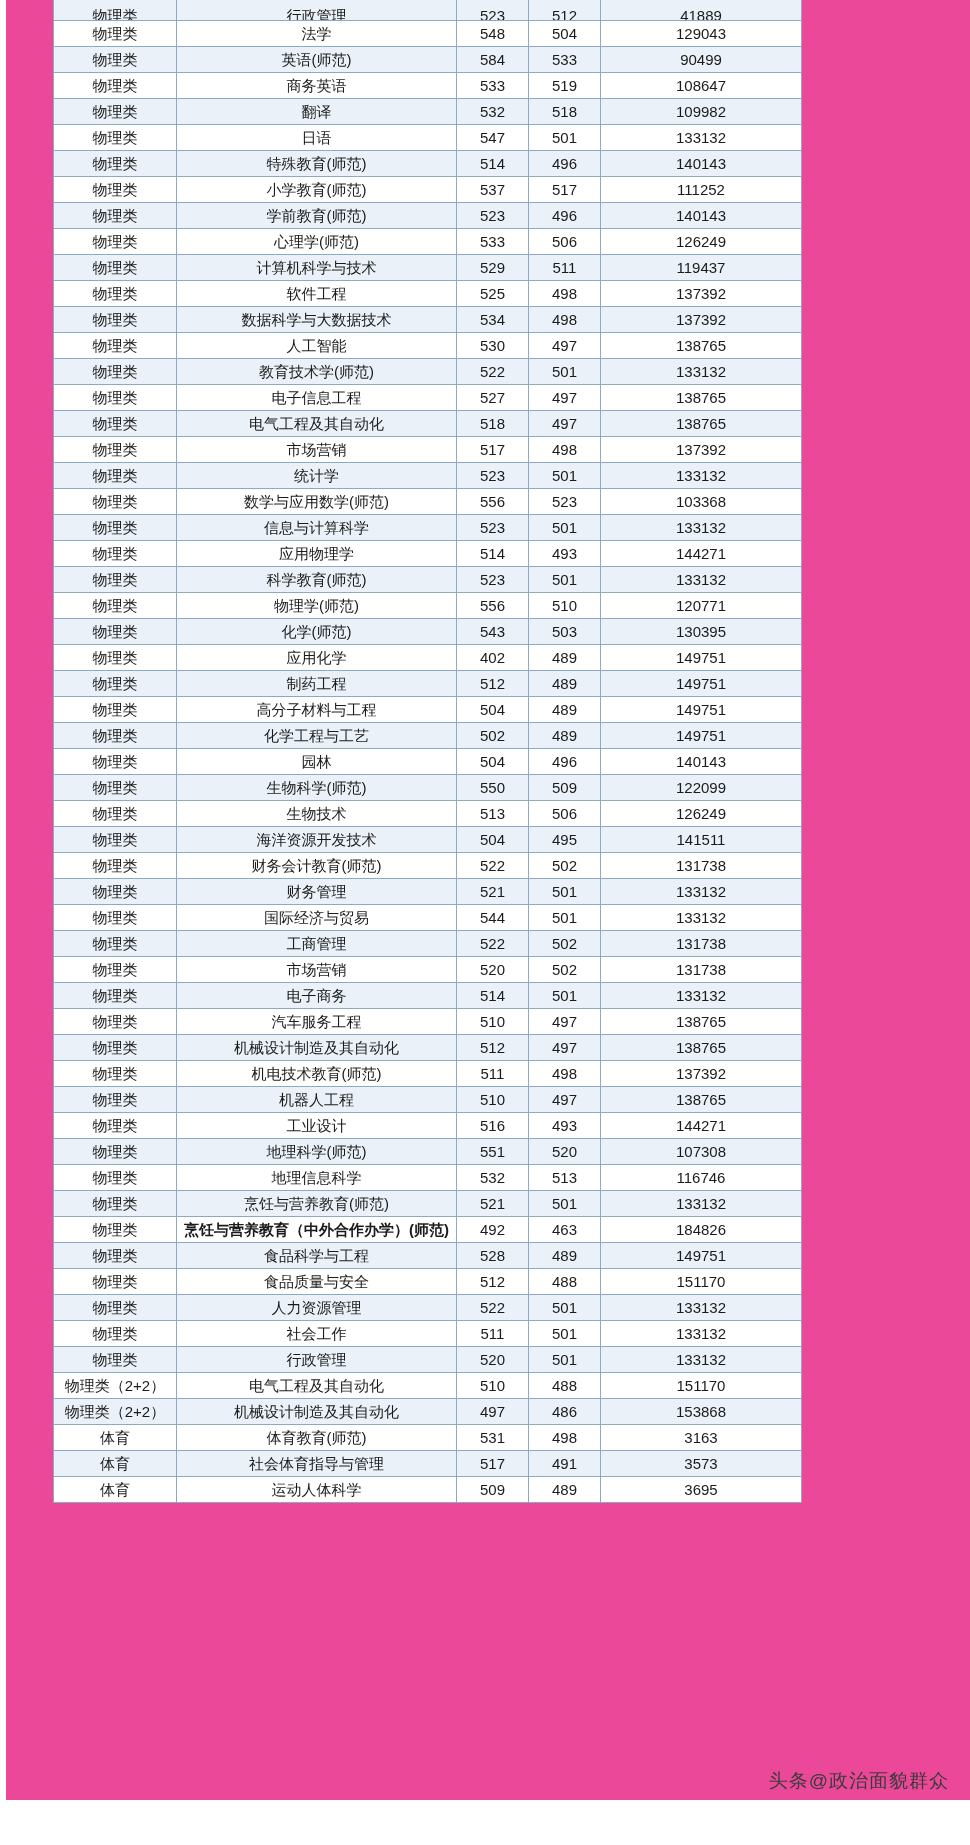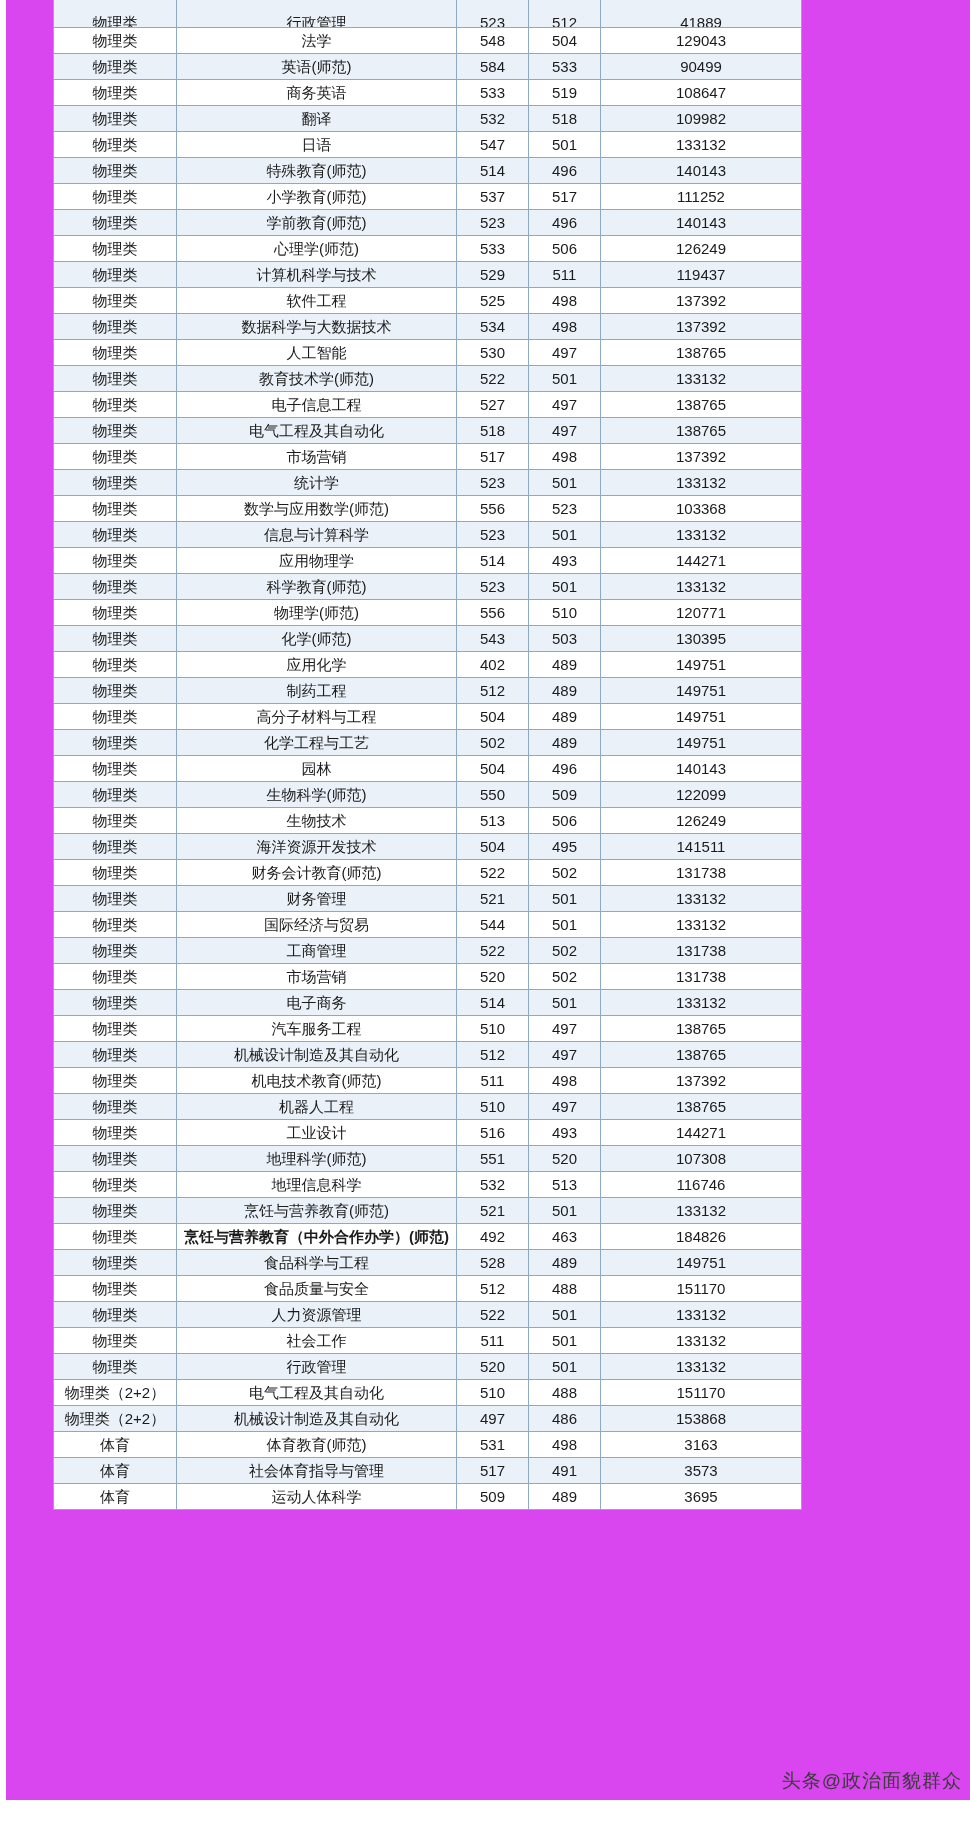--- a/index.html
+++ b/index.html
@@ -11,21 +11,21 @@
     width: 970px;
     height: 1845px;
     font-family: "Liberation Sans", sans-serif;
     position: relative;
     overflow: hidden;
   }
   .page {
     position: relative;
     width: 970px;
     height: 1845px;
-    background: #d946ef;
+    background: #ec4899;
   }
   .table-wrap {
     position: absolute;
     left: 53px;
     top: 0px;
     width: 748px;
   }
   table.score-table {
     border-collapse: collapse;
     width: 748px;
@@ -57,21 +57,21 @@
 
   
   .edge-left {
     position: absolute;
     left: 0; top: 0; width: 6px; height: 1845px;
     background: #ffffff;
   }
 
   .watermark {
     position: absolute;
-    right: 8px;
+    right: 21px;
     top: 1768px;
     font-size: 19px;
     color: #3b3b3b;
     letter-spacing: 1px;
     font-family: "Liberation Sans", sans-serif;
   }
   .bottom-strip {
     position: absolute;
     left: 0;
     top: 1800px;
@@ -109,21 +109,21 @@
         <col class="c-s1">
         <col class="c-s2">
         <col class="c-rank">
       </colgroup>
       <tbody id="tbody">
           <tr class="odd" style="height: 12px;">
             <td style="height: 12px; line-height: 8px; vertical-align: bottom; border-top: none;">物理类</td>
             <td style="height: 12px; line-height: 8px; vertical-align: bottom; border-top: none;">行政管理</td>
             <td style="height: 12px; line-height: 8px; vertical-align: bottom; border-top: none;">523</td>
             <td style="height: 12px; line-height: 8px; vertical-align: bottom; border-top: none;">512</td>
-            <td style="height: 27px; line-height: 8px; vertical-align: bottom; border-top: none;">41889</td>
+            <td style="height: 20px; line-height: 8px; vertical-align: bottom; border-top: none;">41889</td>
           </tr>
           <tr class="even">
             <td>物理类</td>
             <td>法学</td>
             <td>548</td>
             <td>504</td>
             <td>129043</td>
           </tr>
           <tr class="odd">
             <td>物理类</td>

